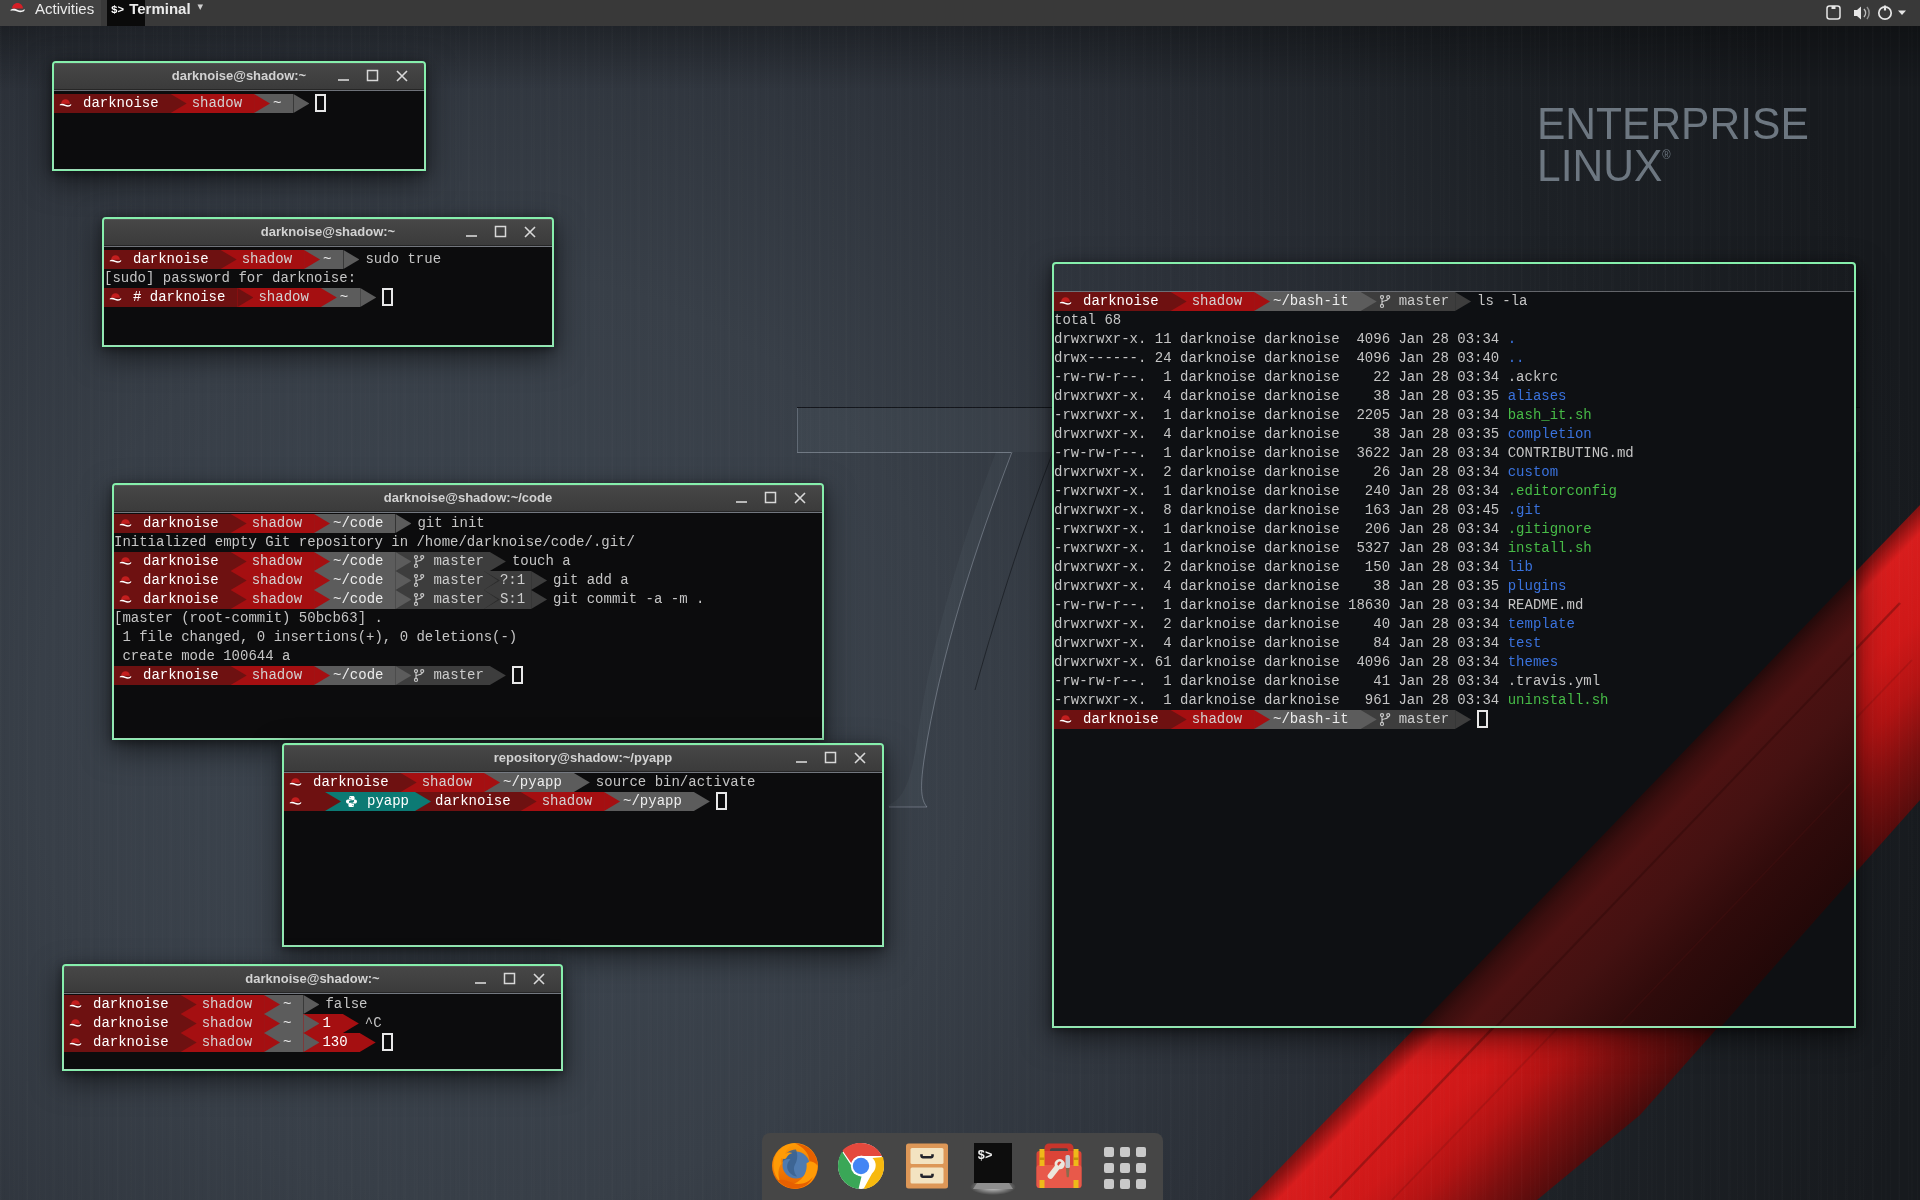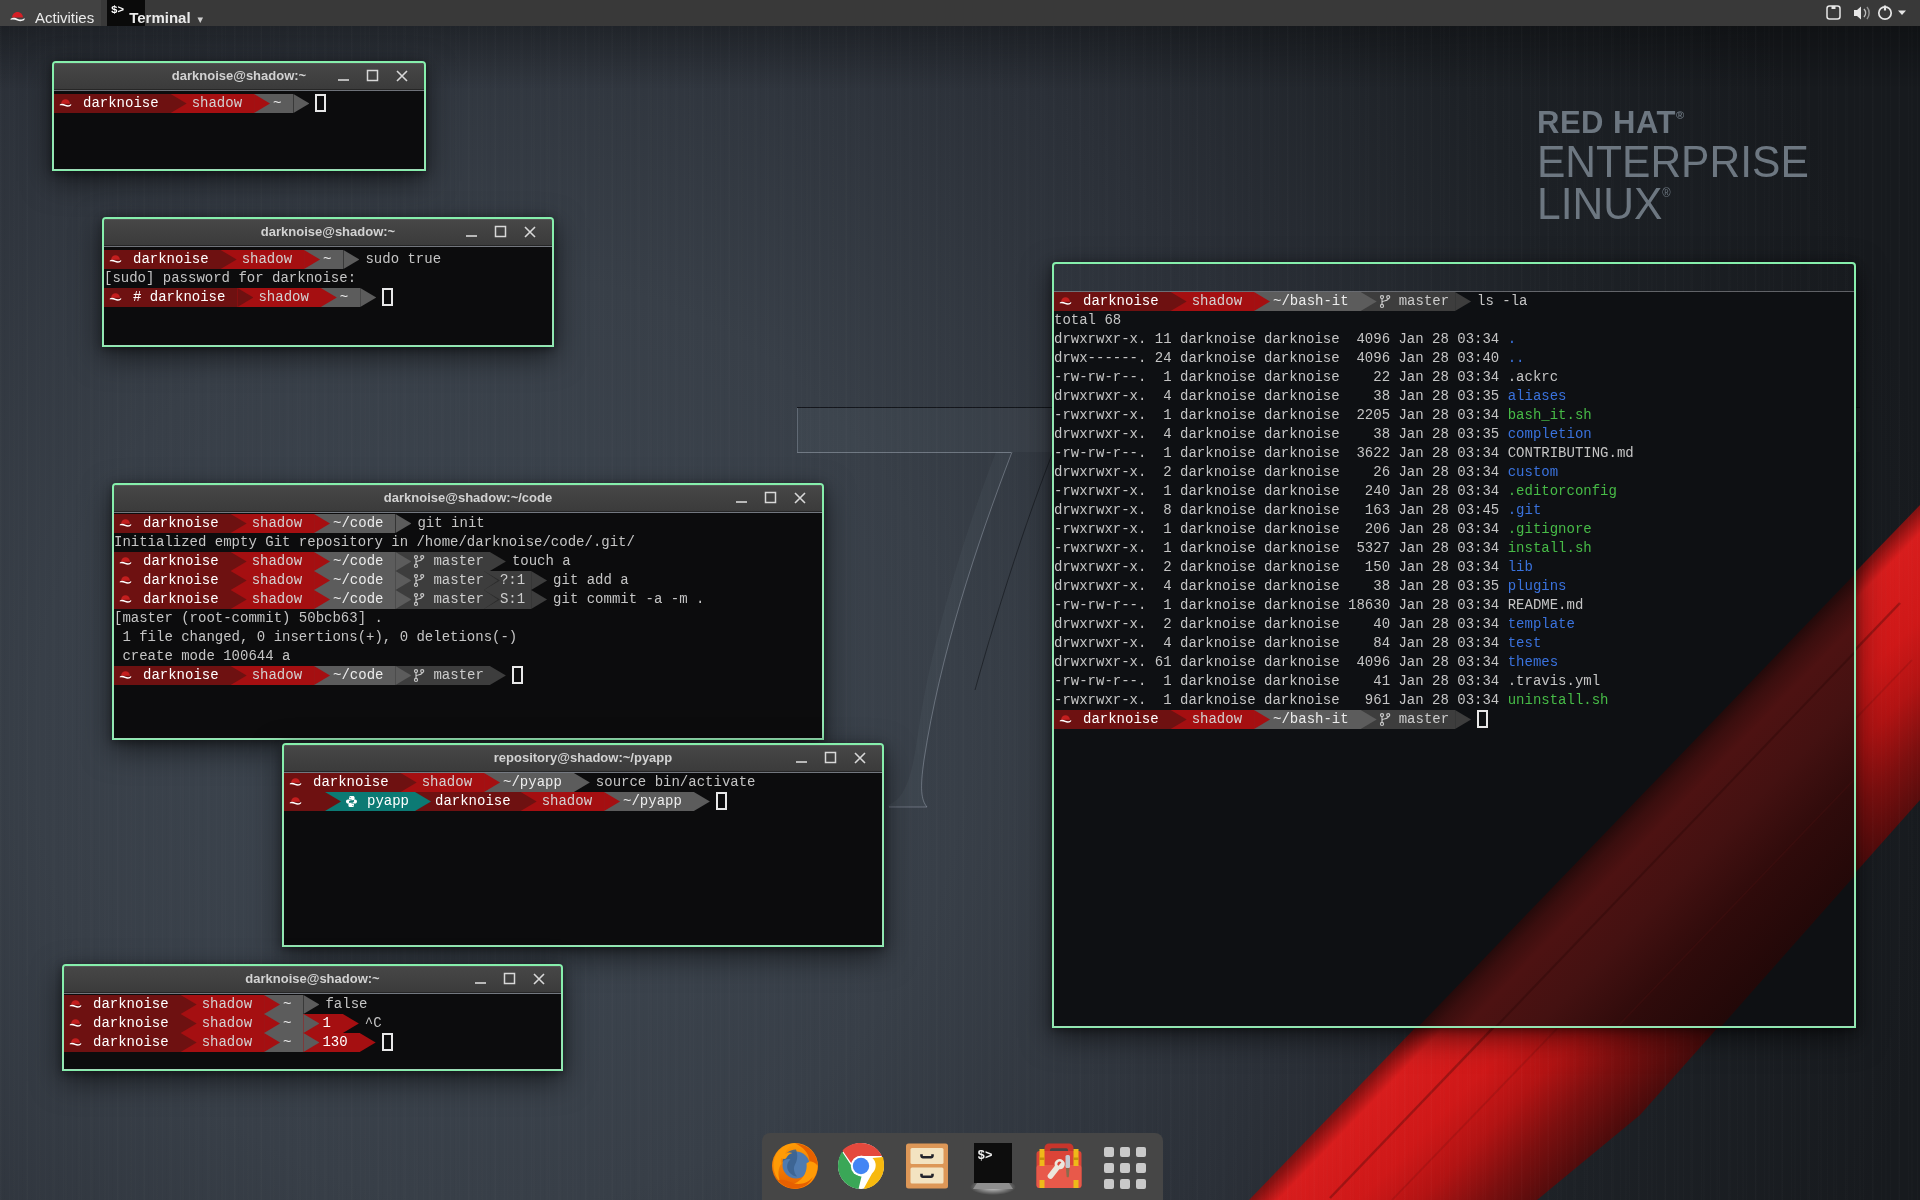--- a/index.html
+++ b/index.html
@@ -34,21 +34,21 @@
 .u{font-weight:normal;color:#fff}
 .gtx{color:#cccccc}
 .vtx{color:#ffffff}
 .tail{color:#c5c5c5;margin-left:6px}
 .cur{width:11px;height:18px;border:2px solid #e8e8e8;margin-left:6px;margin-top:0;flex:none}
 #dock{position:absolute;left:762px;top:1133px;width:401px;height:67px;background:#464646;
  border-radius:8px 8px 0 0}
 #topbar{position:absolute;left:0;top:0;width:1920px;height:26px;background:#393939;
  color:#eaeaea;font-size:15px;display:flex;align-items:center;z-index:5}
 #topbar .actzone{position:absolute;left:0;top:0;width:101px;height:26px;background:#424242}
-#topbar .left{display:flex;align-items:flex-end;height:26px;padding-left:6px;position:relative}
+#topbar .left{display:flex;align-items:flex-start;height:26px;padding-left:6px;position:relative}
 #topbar .act{margin-right:13px}
 #topbar .appbox{display:flex;align-items:center;height:26px}
 #topbar .appname{font-weight:bold;margin-left:-16px}
 #topbar .caret{font-size:11px;color:#cfcfcf;margin-left:7px}
 #topbar .clock{position:absolute;left:0;right:0;text-align:center;font-weight:bold;font-size:13.5px}
 #topbar .right{position:absolute;right:14px;top:0}
 </style></head><body>
 <div id="desk">
     <svg id="wall" width="1920" height="1200" viewBox="0 0 1920 1200">
 <defs>
@@ -87,21 +87,20 @@
  <path d="M1053 452 C1030 510 1000 600 975 690" stroke="rgba(8,10,14,0.5)" stroke-width="1"></path>
 </g>
 <g>
  <polygon points="1249,1200 1920,505 1920,800 1640,1115 1537,1200" fill="url(#red1)"></polygon>
  <path d="M1330 1198 L1900 603" stroke="#8d1111" stroke-width="2.5" opacity="0.75" fill="none"></path>
  <path d="M1392 1200 L1912 660" stroke="#9a1212" stroke-width="1.8" opacity="0.5" fill="none"></path>
 </g>
 </svg>
     <div id="tex"></div>
     <div id="rhel">
-      <div class="r1">RED HAT<span class="reg">®</span></div>
       <div class="r2">ENTERPRISE</div>
       <div class="r3">LINUX<span class="reg2">®</span></div>
     </div>
     <div class="win" style="left:52px;top:61px;width:374px;height:110px">
       <div class="tb"><span class="tt">darknoise@shadow:~</span><span class="btns"><svg width="84" height="28" viewBox="0 0 84 28">
             <g stroke="#d8d8d8" stroke-width="1.6" fill="none">
               <path d="M4 18 H15"></path>
               <rect x="33.5" y="8.5" width="10" height="10" stroke-width="1.5"></rect>
               <path d="M63 9 L73 19 M73 9 L63 19"></path>
             </g>

